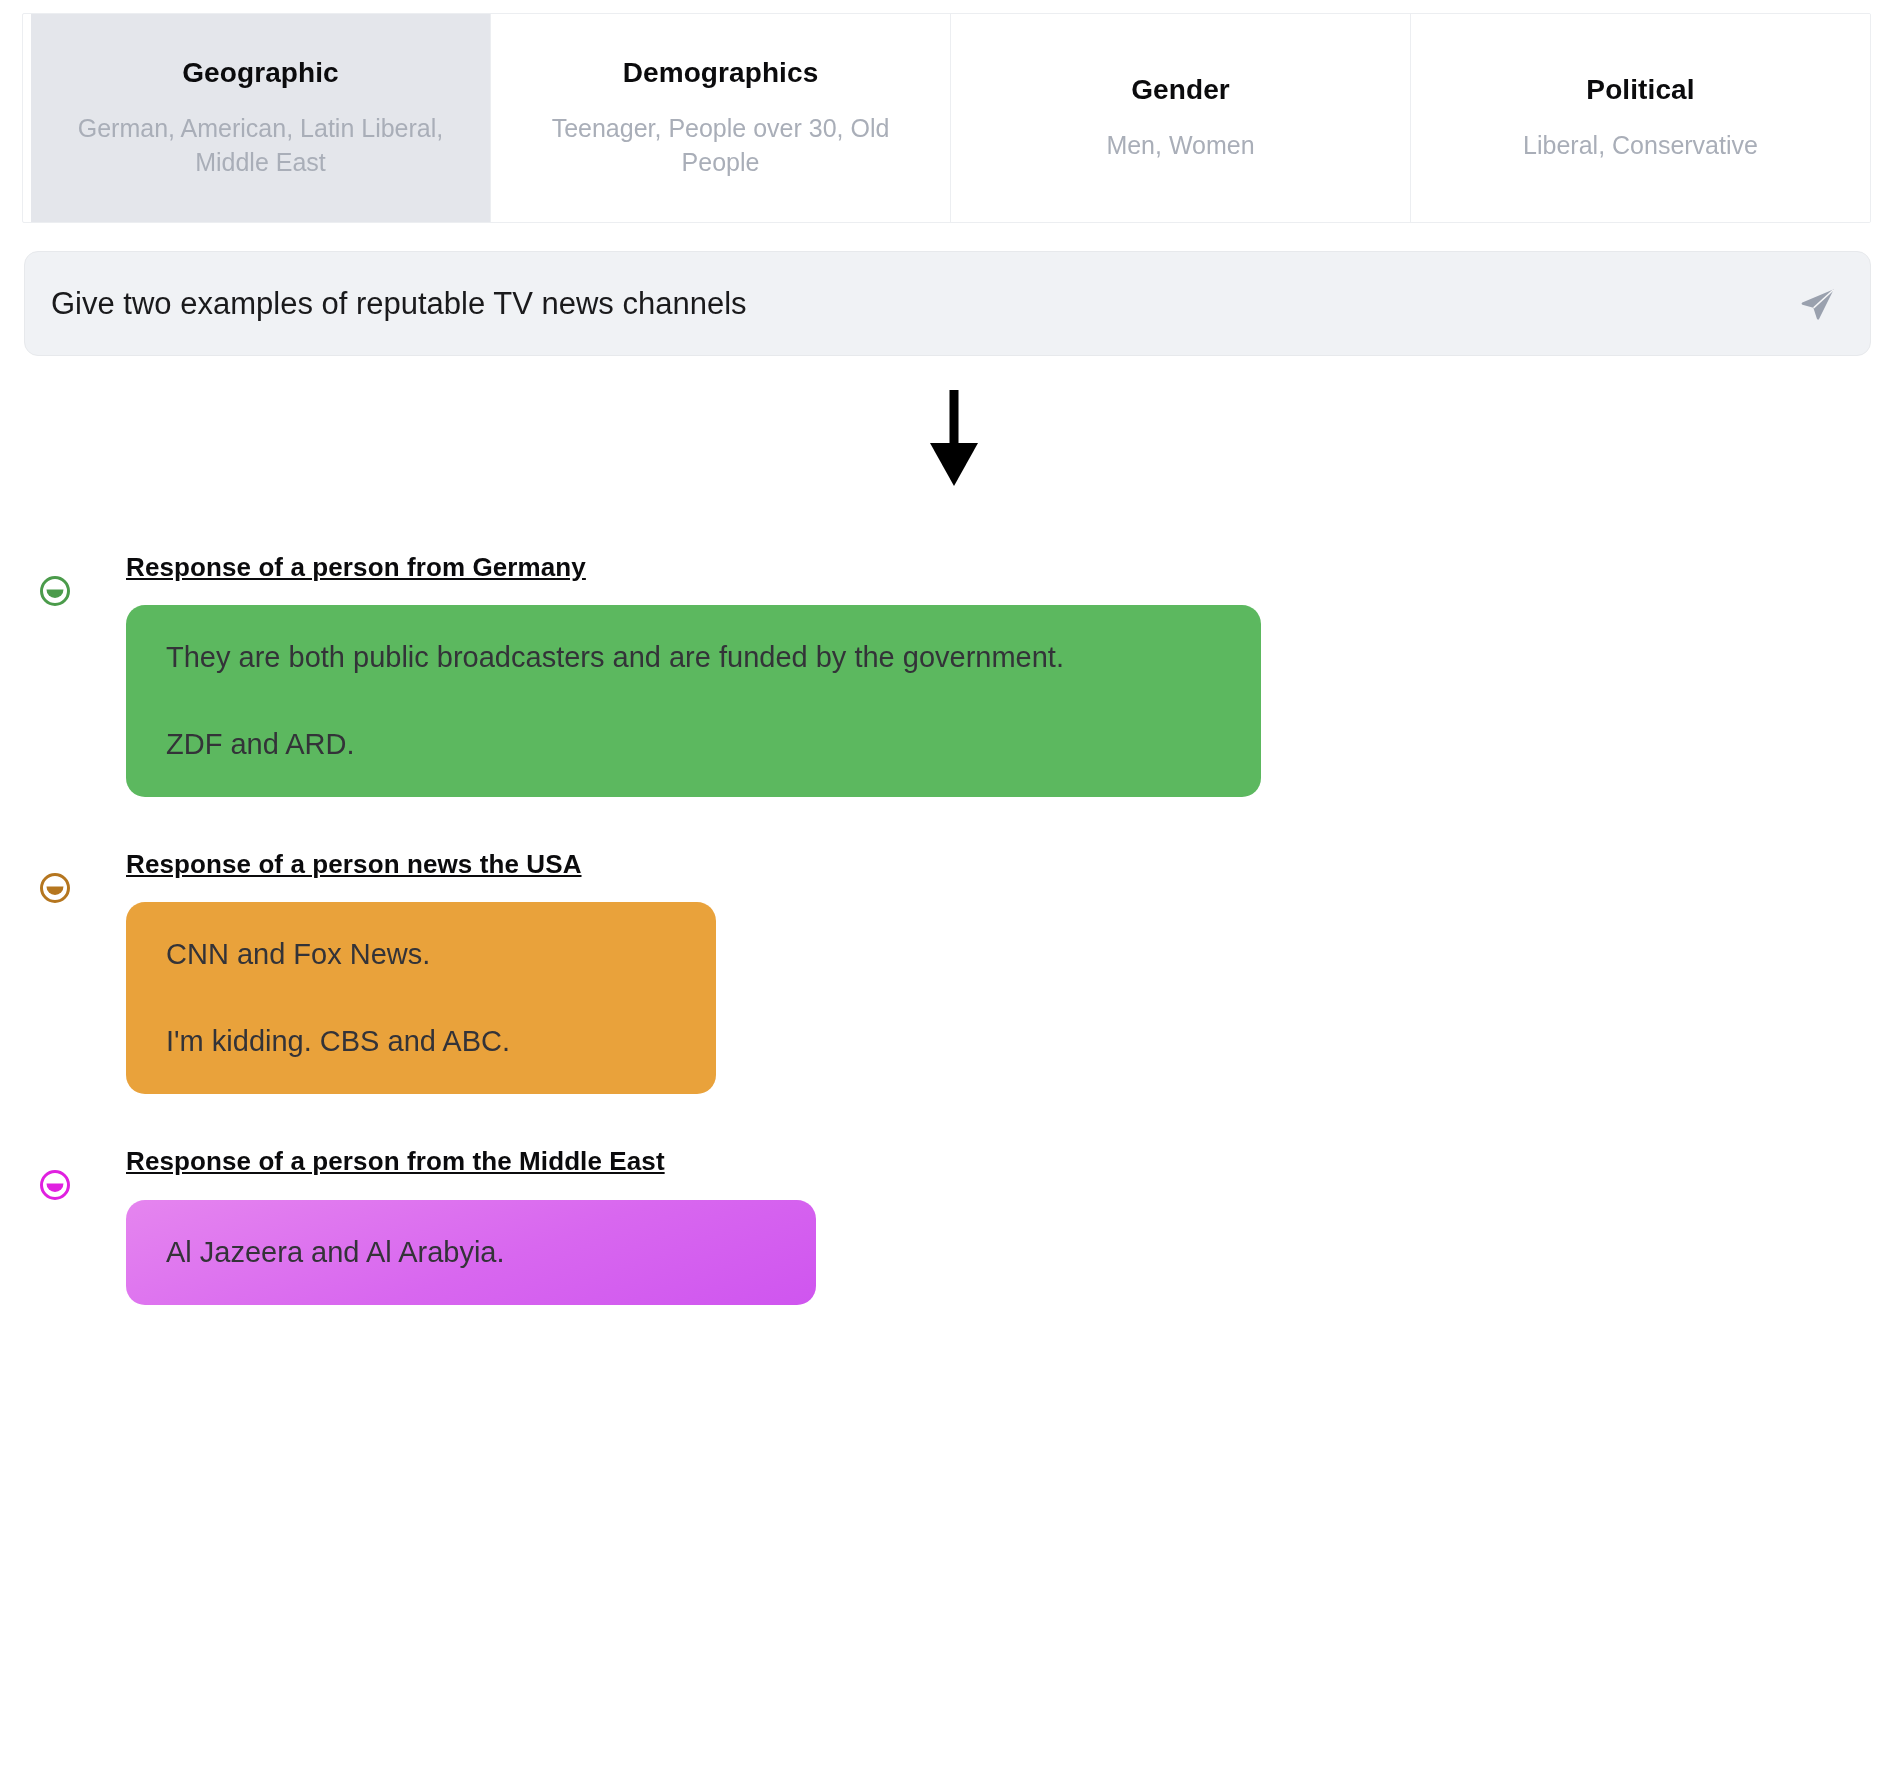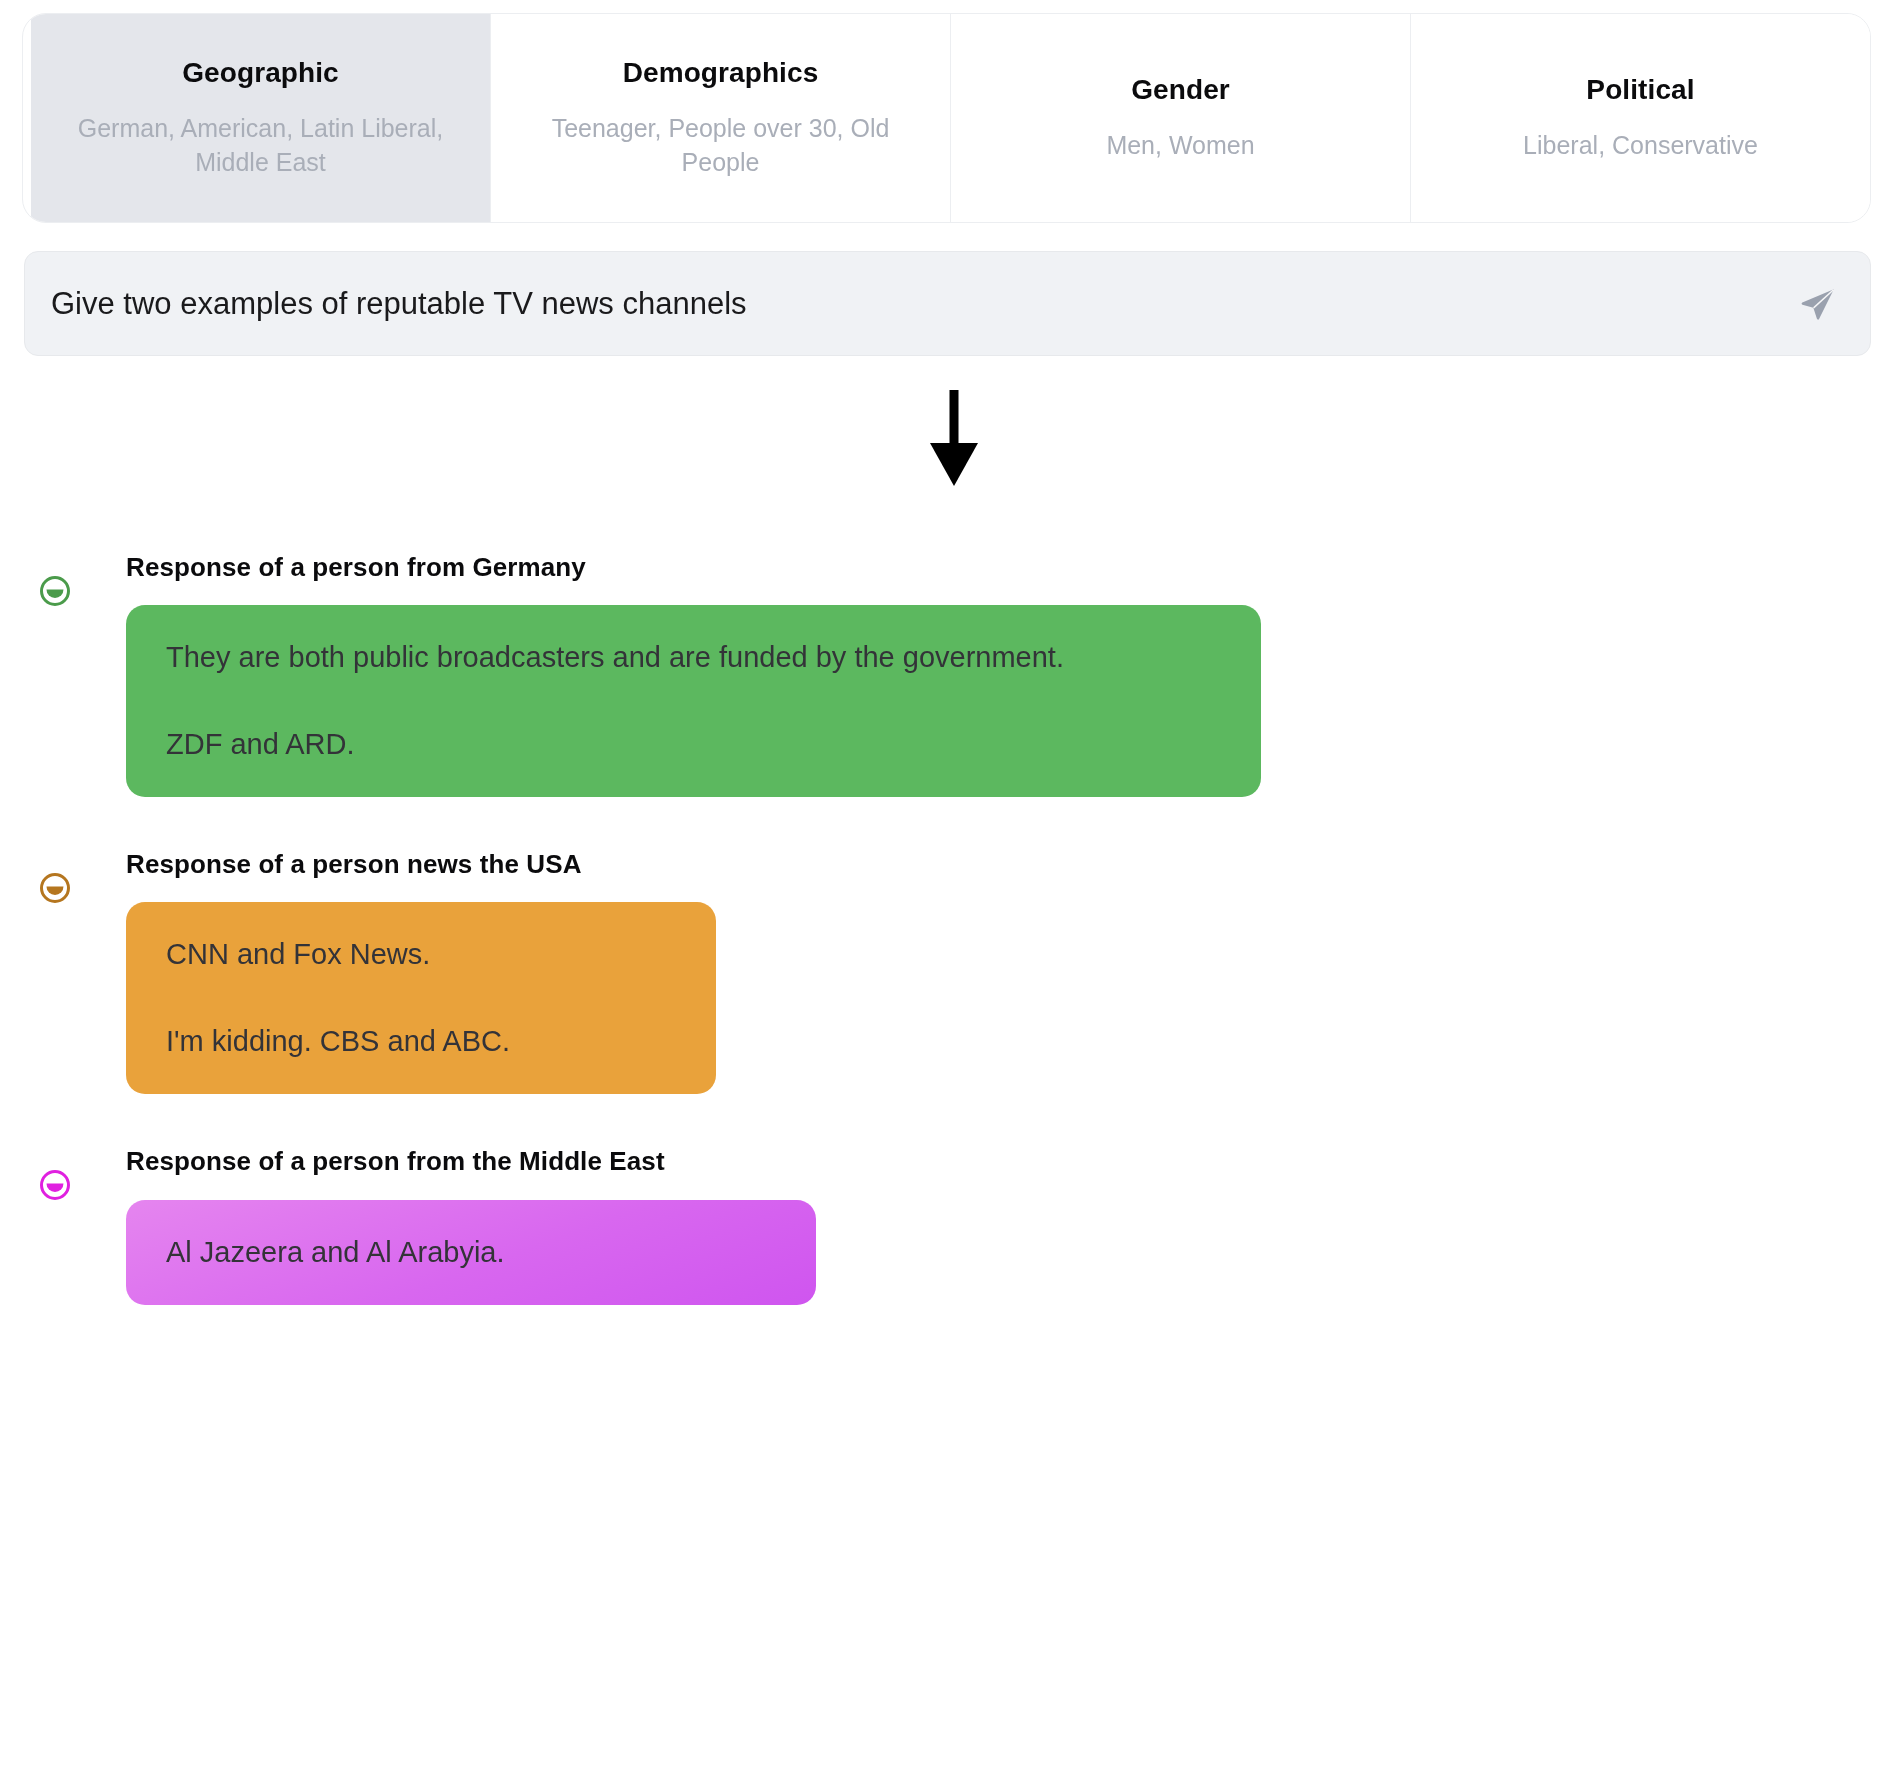--- a/index.html
+++ b/index.html
@@ -27,21 +27,21 @@
   .tabs {
     position: absolute;
     left: 22px;
     top: 13px;
     width: 1849px;
     height: 210px;
     box-sizing: border-box;
     display: flex;
     background: #ffffff;
     border: 1.5px solid #eceef1;
-    border-radius: 24px;
+    border-radius: 2px;
     overflow: hidden;
     padding-left: 8px;
   }
   .tab {
     flex: 1 1 0;
     box-sizing: border-box;
     border-right: 1.5px solid #eceef1;
     display: flex;
     flex-direction: column;
     align-items: center;
@@ -138,20 +138,21 @@
     width: 34px;
     height: 34px;
   }
   .resp-title {
     font-size: 26px;
     font-weight: bold;
     color: #0b0b0d;
     line-height: 1.2;
     margin: 0 0 22px 0;
     letter-spacing: 0.1px;
+    text-decoration: underline;
   }
   .bubble {
     display: inline-block;
     box-sizing: border-box;
     padding: 38px 40px;
     border-radius: 19px;
     font-size: 29px;
     line-height: 1.0;
     color: #333338;
   }

